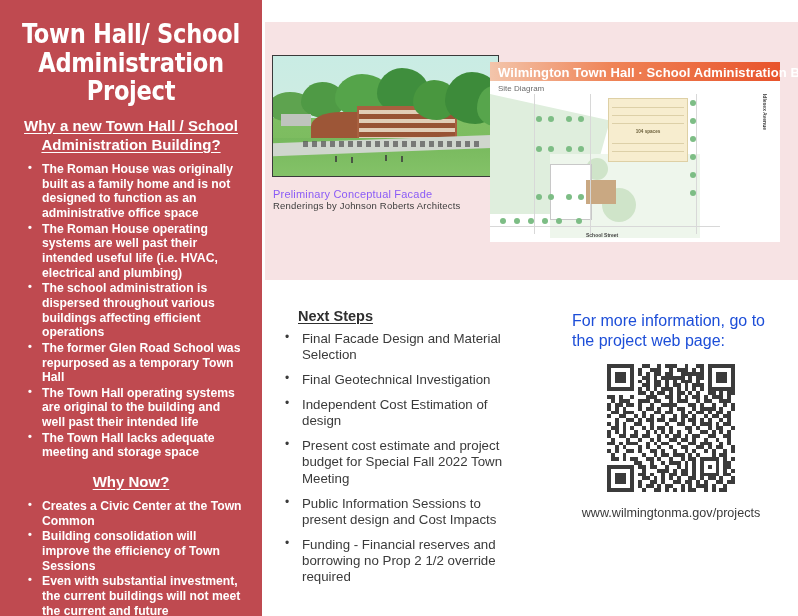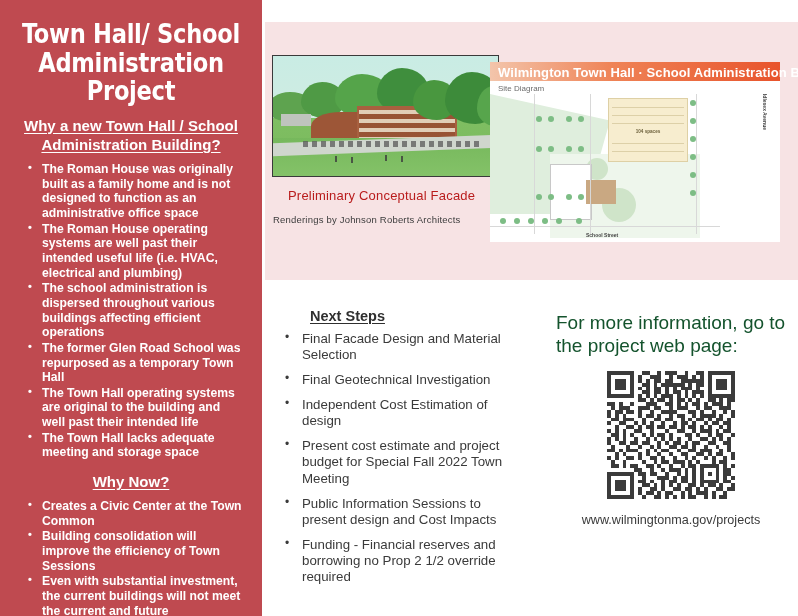--- a/index.html
+++ b/index.html
@@ -151,28 +151,28 @@
     opacity: .75;
   }
   .figure-person {
     position: absolute;
     background: #3c3c3c;
     width: 2px; height: 6px;
     opacity: .8;
   }
   #facade-caption {
     position: absolute;
-    left: 288px; top: 188px;
-    color: #b91c1c;
-    font-size: 13px;
+    left: 273px; top: 188px;
+    color: #8b5cf6;
+    font-size: 11px;
     letter-spacing: .2px;
   }
   #facade-credit {
     position: absolute;
-    left: 273px; top: 214px;
+    left: 273px; top: 200px;
     color: #3c3c3c;
     font-size: 9.5px;
     letter-spacing: .2px;
   }
 
   
   #site-diagram {
     position: absolute;
     left: 490px; top: 62px;
     width: 290px;
@@ -293,21 +293,21 @@
     position: absolute;
     left: 278px; top: 308px;
     width: 248px;
   }
   #next-steps-heading {
     font-size: 14.5px;
     font-weight: bold;
     color: #2f2f2f;
     text-decoration: underline;
     text-underline-offset: 2px;
-    margin: 0 0 7px 32px;
+    margin: 0 0 7px 20px;
   }
   ul.steps-list {
     list-style: none;
     margin: 0;
     padding: 0;
   }
   ul.steps-list li {
     position: relative;
     color: #3a3a3a;
     font-size: 13.3px;
@@ -324,24 +324,24 @@
     color: #3a3a3a;
   }
 
   
   #qr-column {
     position: absolute;
     left: 556px; top: 311px;
     width: 230px;
   }
   #qr-intro {
-    color: #14532d;
-    font-size: 19px;
+    color: #1d4ed8;
+    font-size: 16px;
     line-height: 1.22;
-    margin: 0 0 14px 0;
+    margin: 0 0 14px 16px;
   }
   #qr-code {
     width: 128px;
     height: 128px;
     margin: 0 auto;
     display: block;
     background: #ffffff;
   }
   #qr-url {
     text-align: center;

